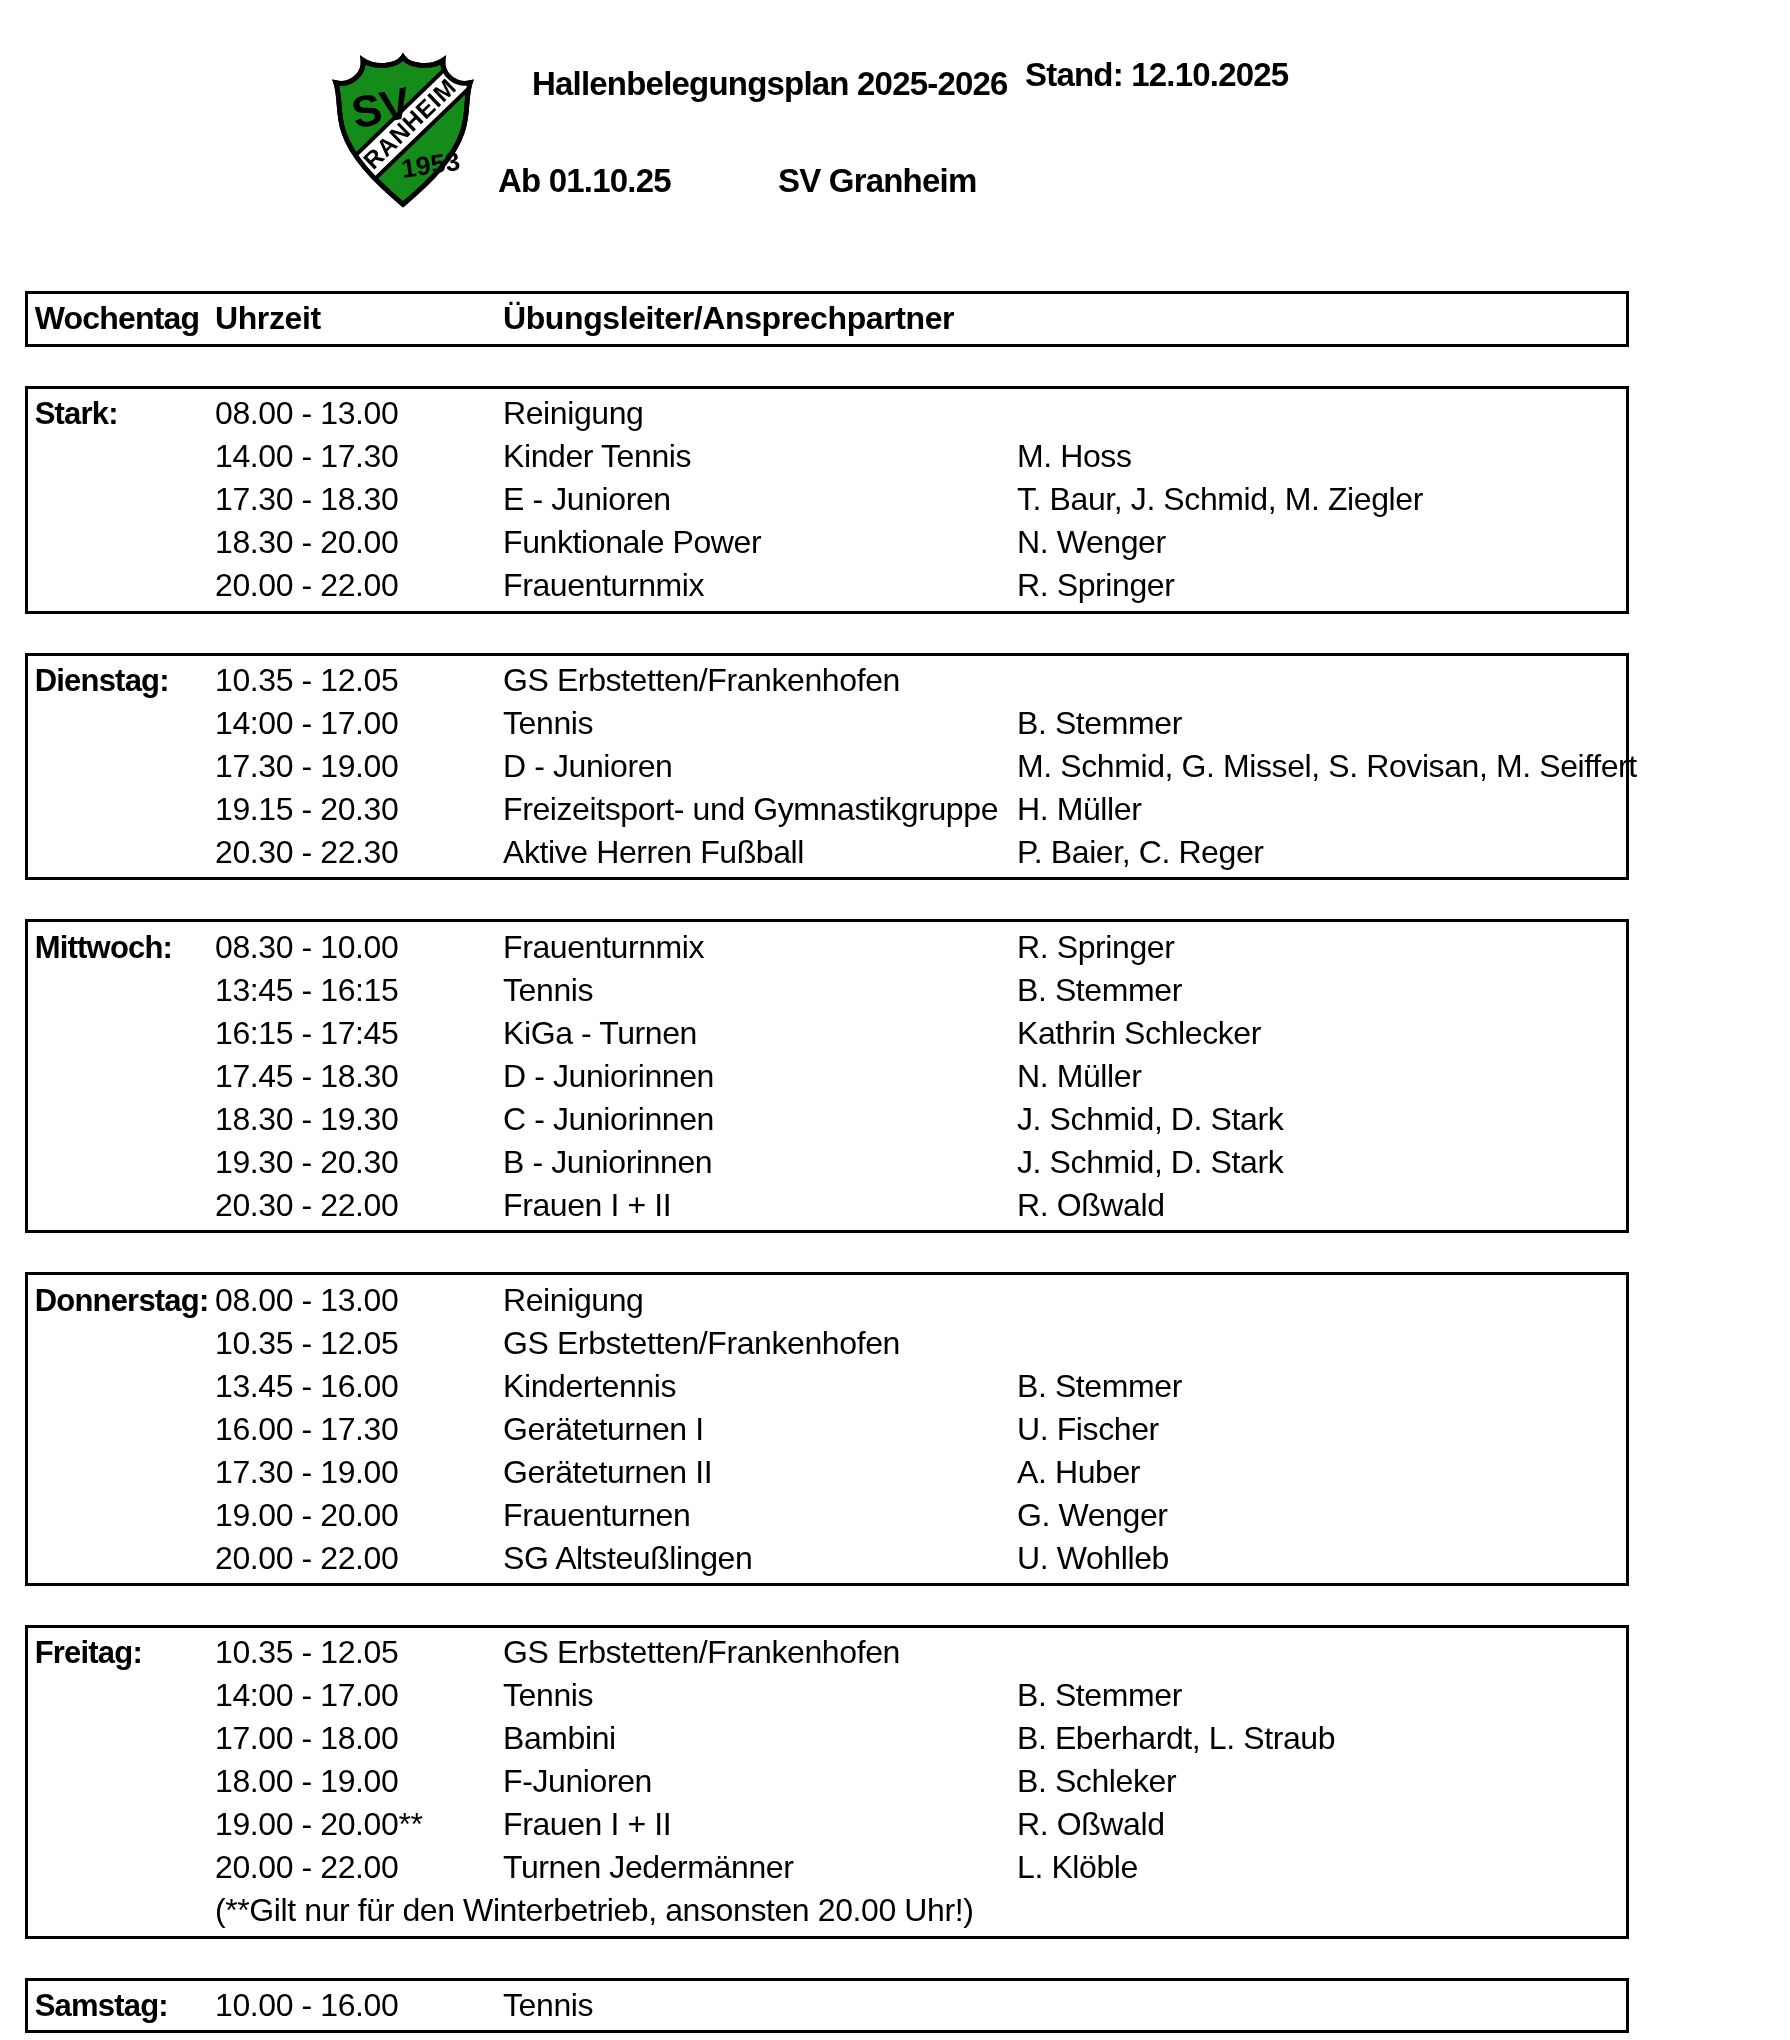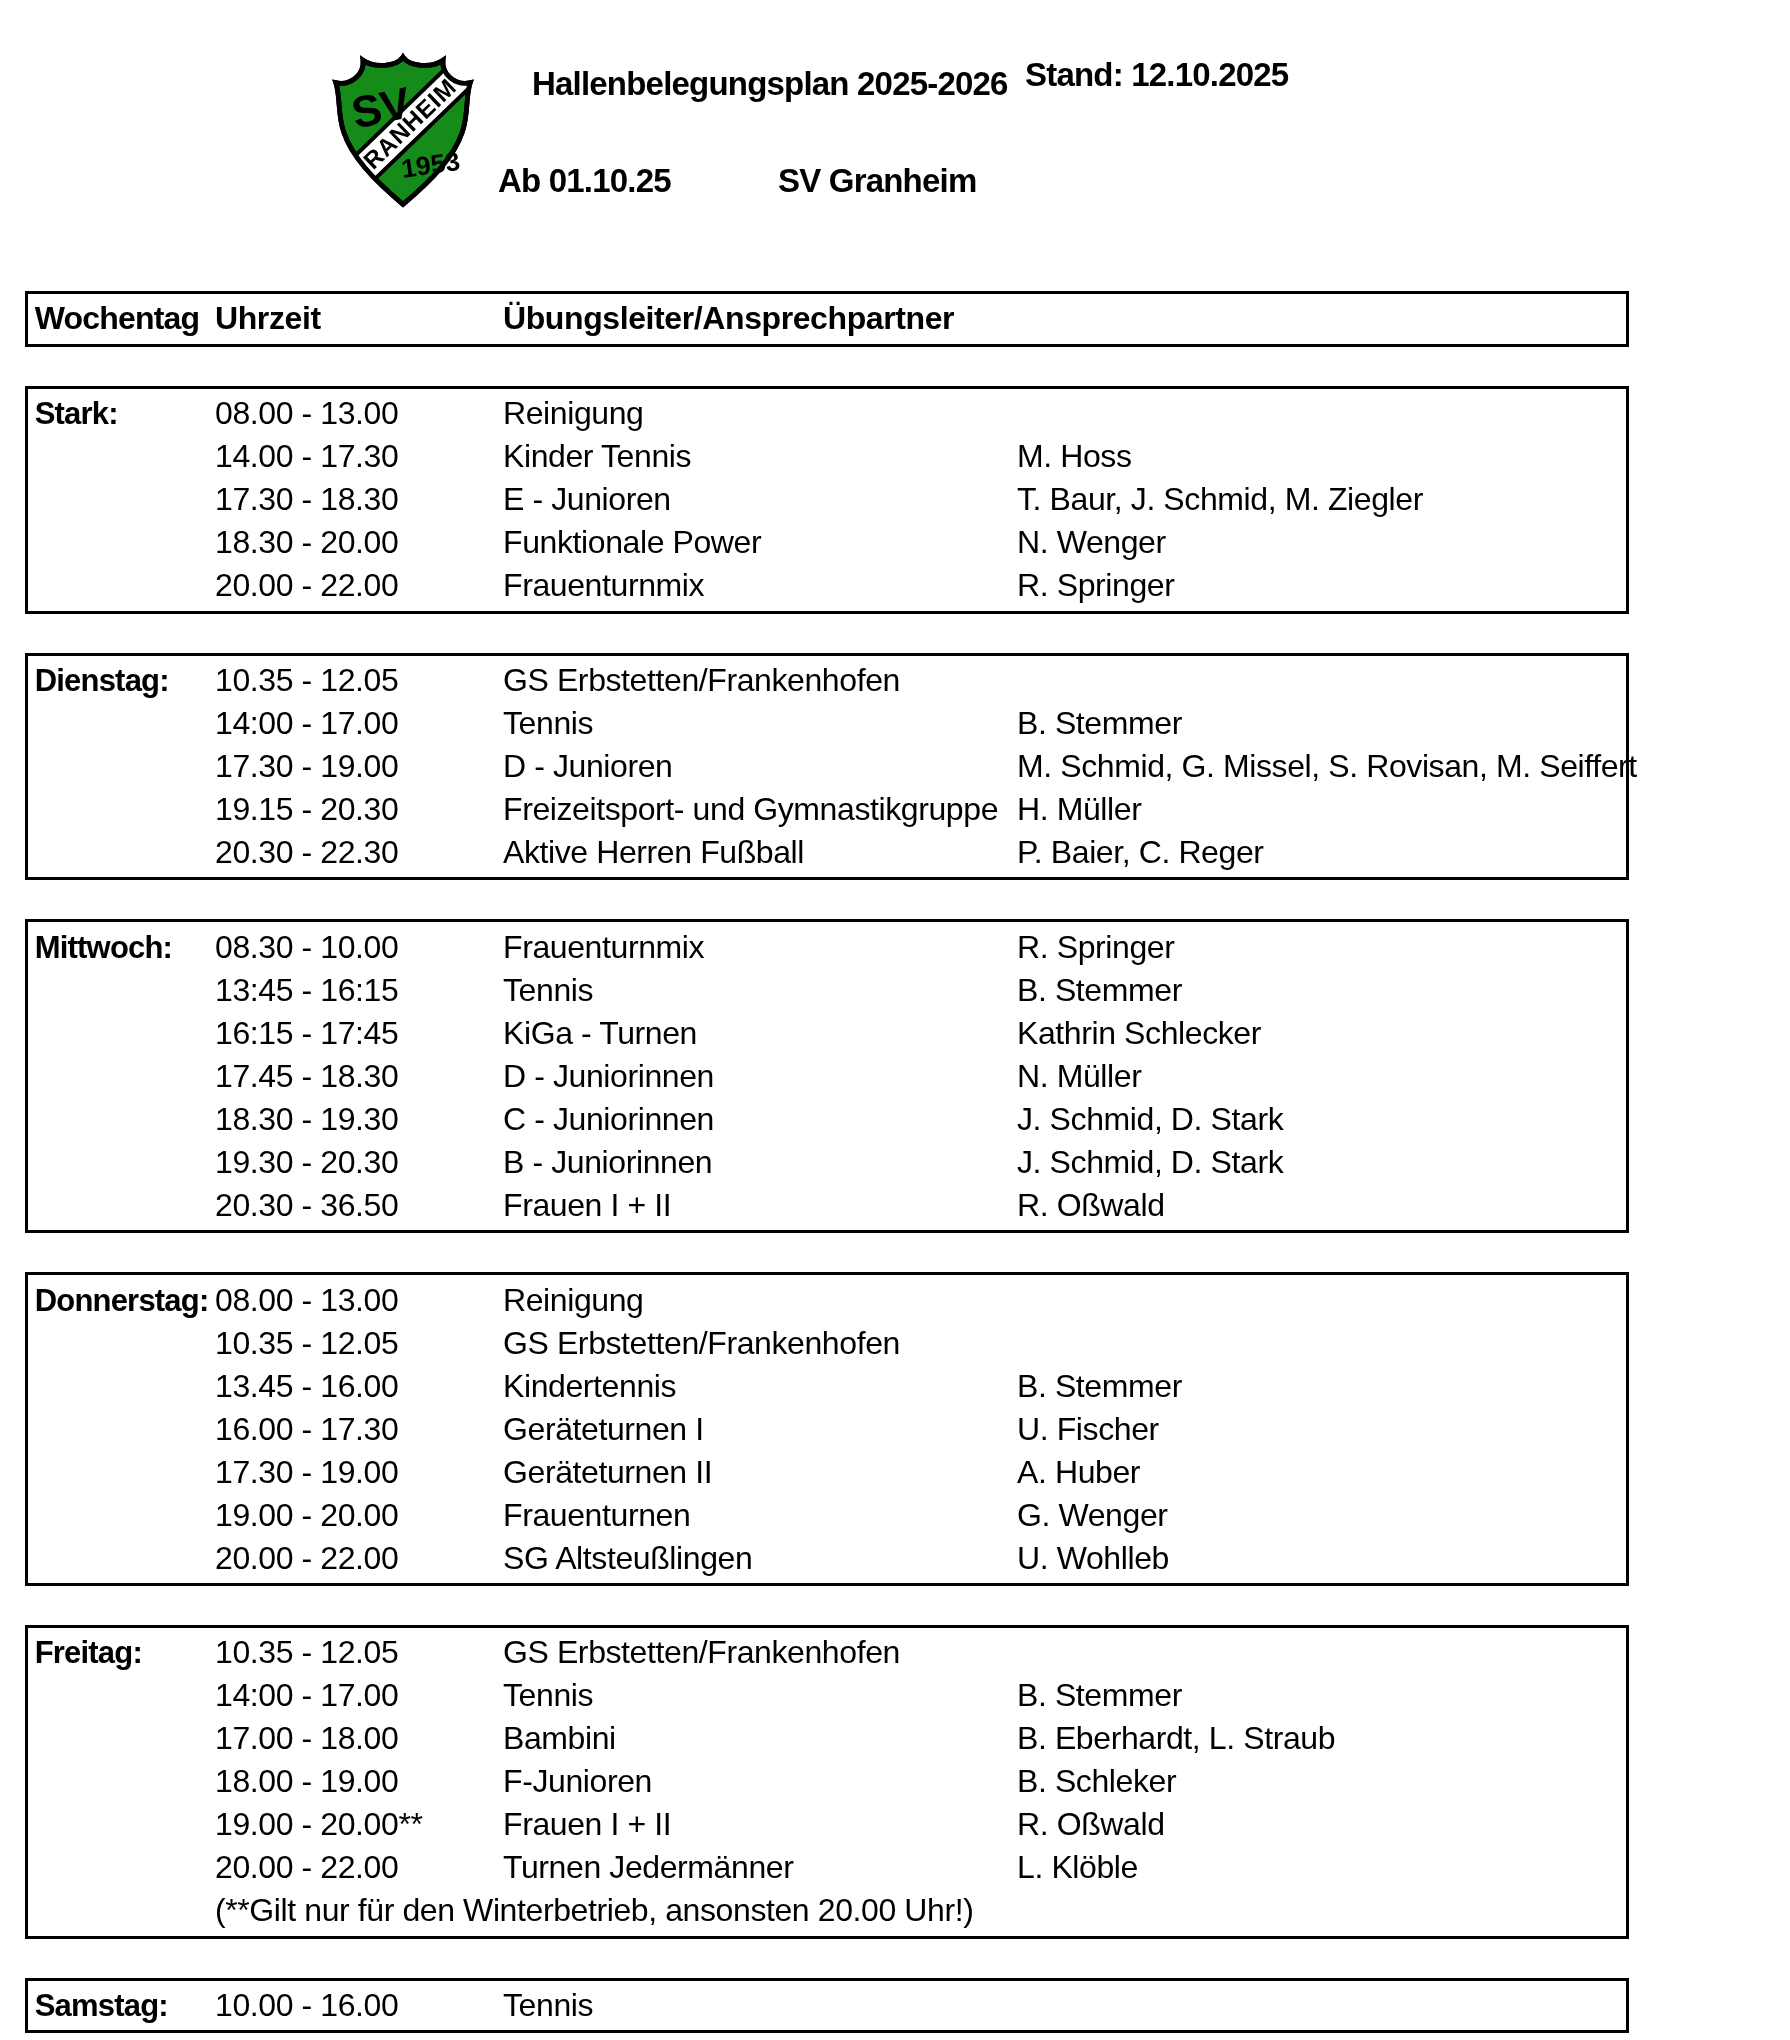--- a/index.html
+++ b/index.html
@@ -178,21 +178,21 @@
             <span class="cell ">J. Schmid, D. Stark</span>
           </div>
           <div class="grid-row">
             <span class="cell day-cell"></span>
             <span class="cell ">19.30 - 20.30</span>
             <span class="cell ">B - Juniorinnen</span>
             <span class="cell ">J. Schmid, D. Stark</span>
           </div>
           <div class="grid-row">
             <span class="cell day-cell"></span>
-            <span class="cell ">20.30 - 36.50</span>
+            <span class="cell ">20.30 - 22.00</span>
             <span class="cell ">Frauen I + II</span>
             <span class="cell ">R. Oßwald</span>
           </div>
         </section>
         <section class="box">
           <div class="grid-row">
             <span class="cell day-cell">Donnerstag:</span>
             <span class="cell ">08.00 - 13.00</span>
             <span class="cell ">Reinigung</span>
             <span class="cell "></span>

